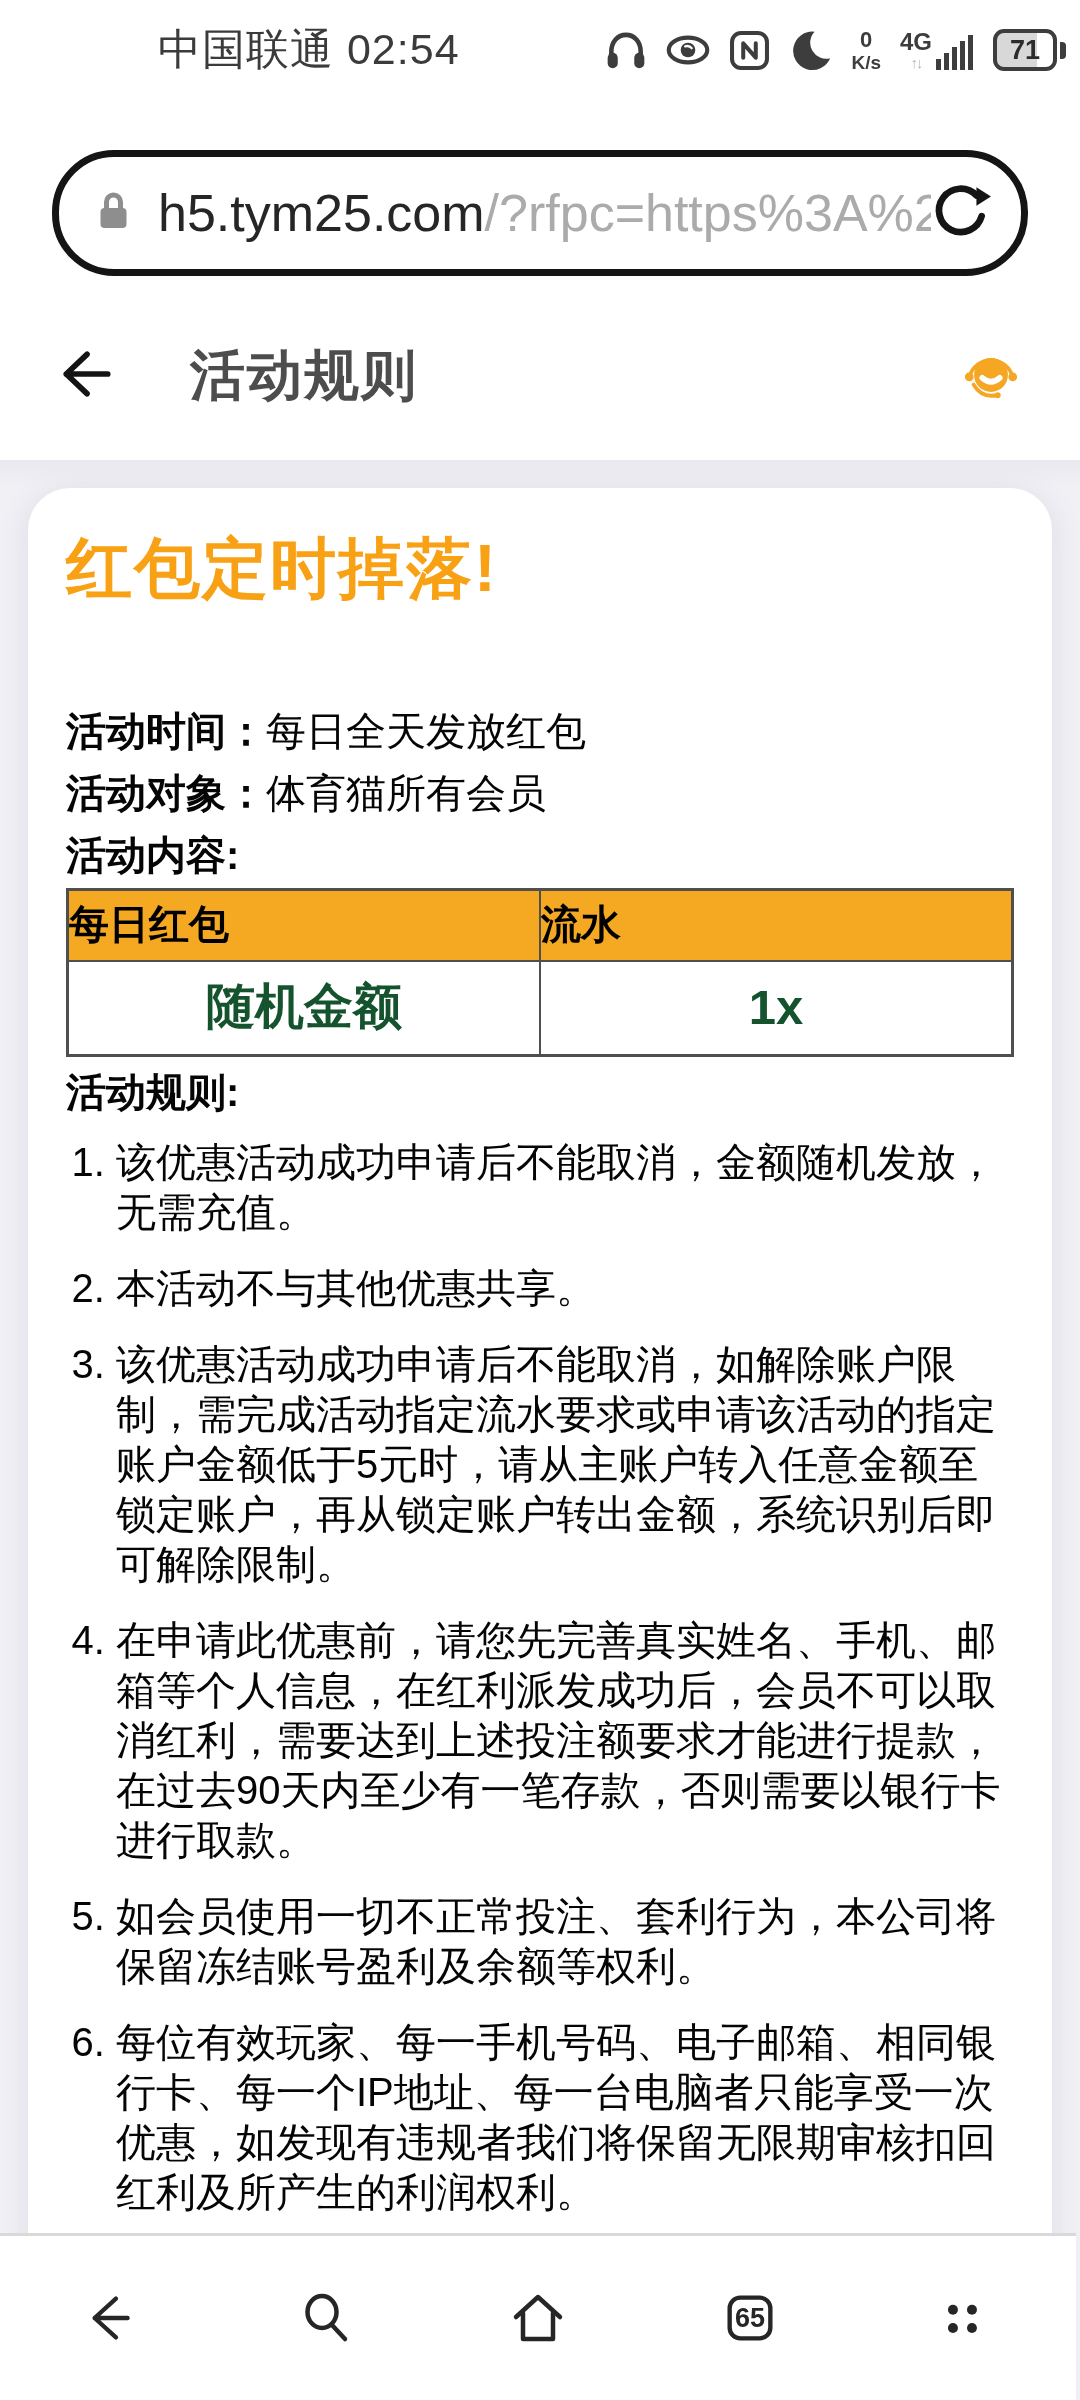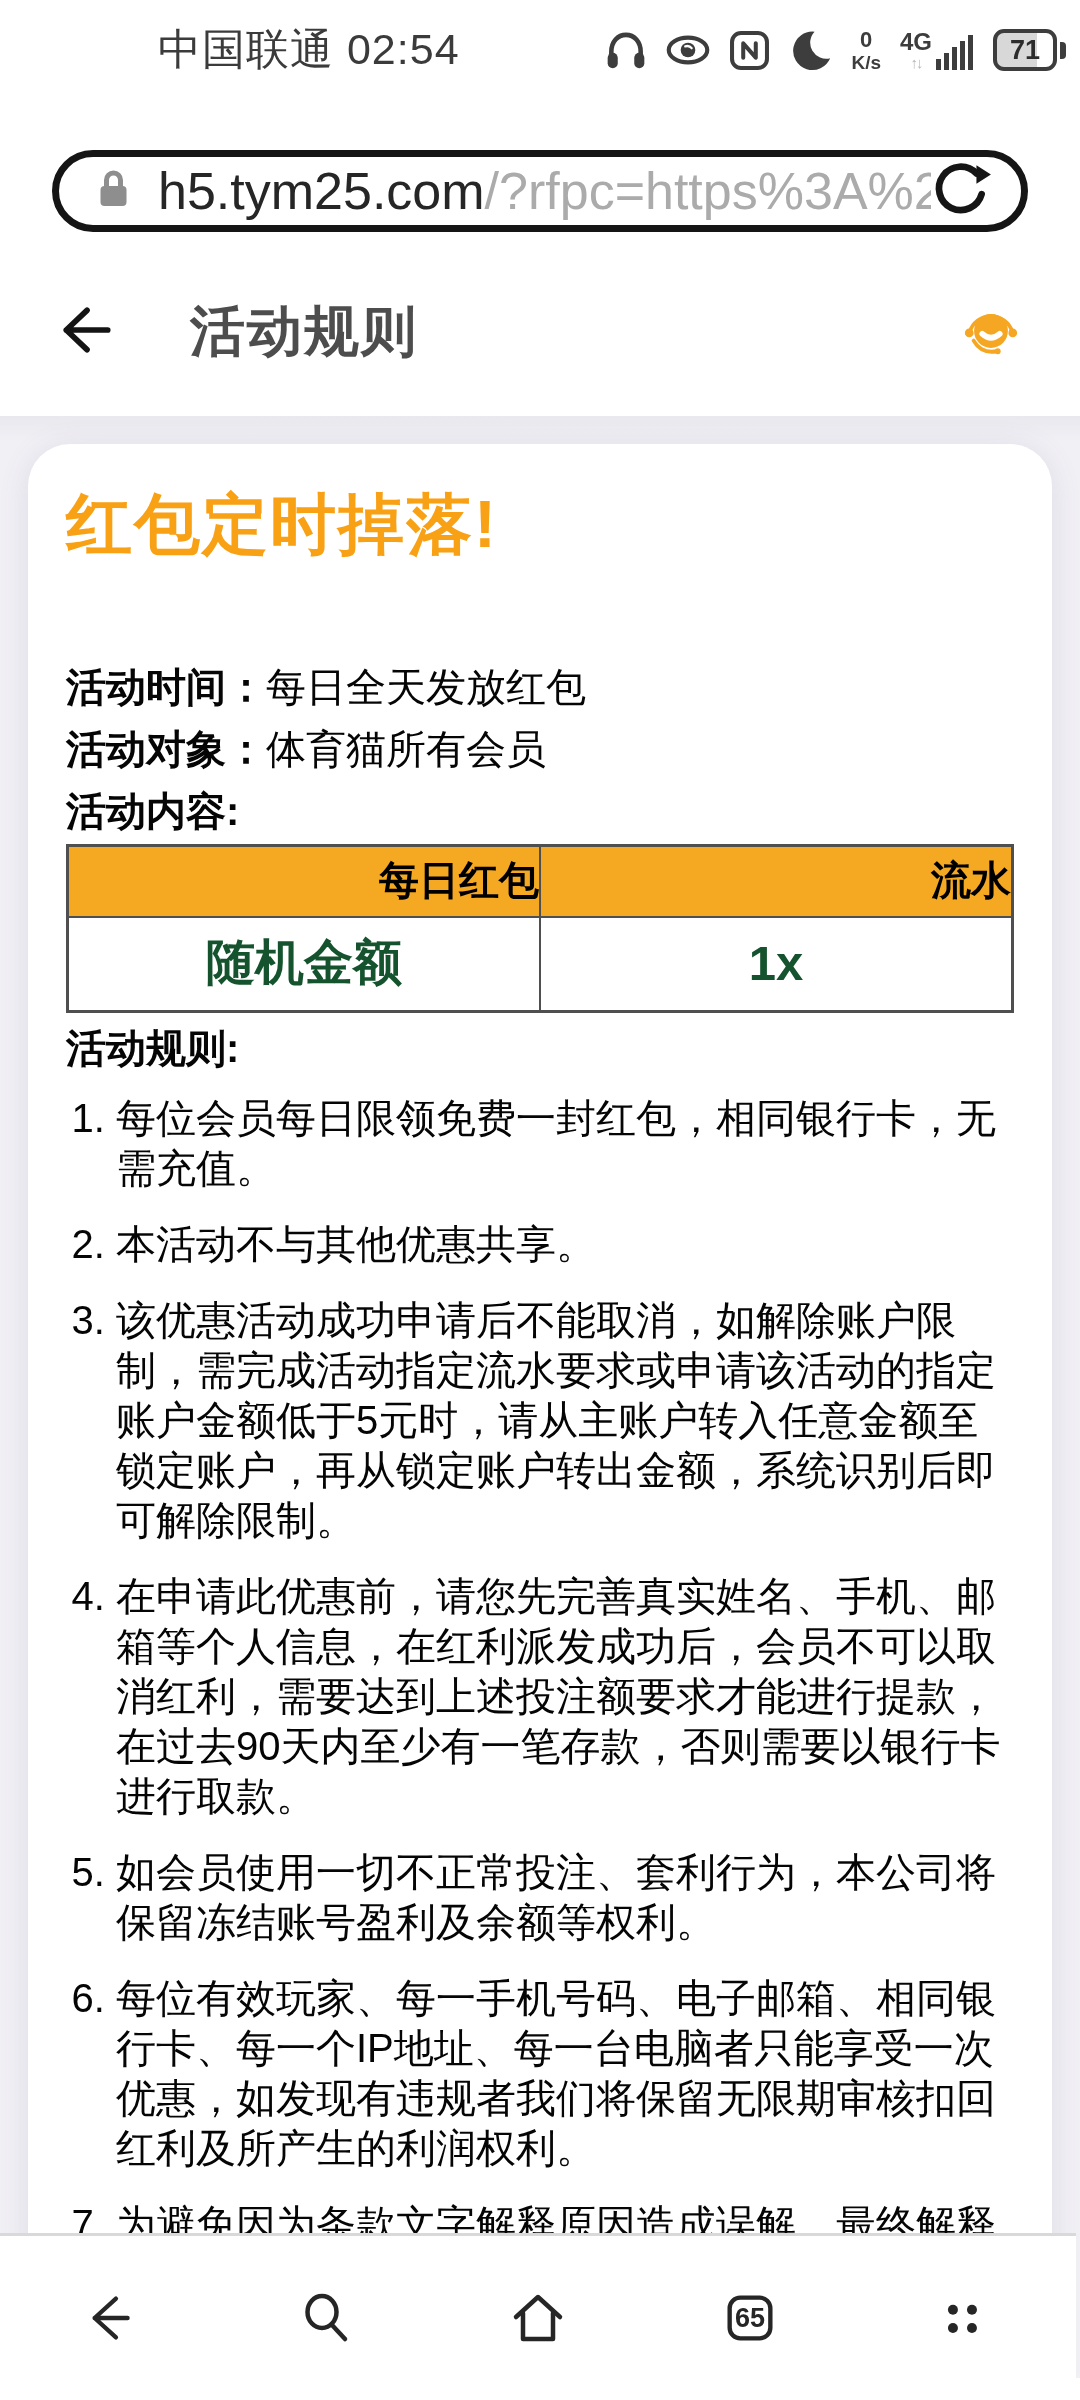--- a/index.html
+++ b/index.html
@@ -21,42 +21,42 @@
   .net-arrows { font-size:15px; color:#b9b9b9; letter-spacing:-2px; margin-top:1px; }
   .battery { display:flex; align-items:center; }
   .battery-body { width:64px; height:42px; border:4px solid #3d3d3d; border-radius:11px;
     display:flex; align-items:center; justify-content:center;
     background:linear-gradient(to right,#d8d8d8 71%,#ffffff 71%); }
   .battery-body span { font-size:27px; font-weight:600; color:#2c2c2c; }
   .battery-tip { width:6px; height:17px; background:#3d3d3d; border-radius:0 4px 4px 0; margin-left:3px; }
 
   
   .url-section { background:#fff; padding:60px 52px 26px; }
-  .url-pill { height:82px; border:7px solid #151515; border-radius:62px;
+  .url-pill { height:126px; border:7px solid #151515; border-radius:62px;
     display:flex; align-items:center; padding:0 28px 0 36px; background:#fff; }
   .url-text { flex:1; font-size:52px; margin-left:26px; white-space:nowrap; overflow:hidden; }
   .url-domain { color:#262626; }
   .url-path { color:#ababab; }
 
   
   .page-header { background:#fff; height:158px; display:flex; align-items:center; padding:0 60px 10px 58px;gap:36px; }
   .header-title { font-size:55px; font-weight:700; color:#4d4d4d; margin-left:38px; flex:1; letter-spacing:2px; }
 
   
   .page-bg { background:linear-gradient(#e9e8ee,#f1f0f5 26px); height:1962px;
     padding:28px 28px 0; overflow:hidden; }
   .card { background:#fff; border-radius:42px 42px 0 0; min-height:100%;
     padding:36px 38px 40px; box-shadow:0 4px 30px rgba(110,100,140,0.14); }
   .promo-title { font-size:66px; font-weight:800; color:#F9A115; letter-spacing:2px; margin:0 0 92px; }
   .info-p { font-size:40px; color:#050505; line-height:50px; margin:0 0 12px; }
   .lbl { font-weight:700; }
   .section-label { font-size:40px; font-weight:700; color:#050505; line-height:50px; margin:10px 0 8px; }
   table.promo-table { width:100%; border-collapse:collapse; border:3px solid #4f4f4f; table-layout:fixed; }
   .promo-table th { background:#F5A821; color:#000; font-size:40px; font-weight:700;
-    padding:6px 0 8px; border:2px solid #4f4f4f; text-align:right; }
+    padding:6px 0 8px; border:2px solid #4f4f4f; text-align:left; }
   .promo-table td { font-size:49px; color:#14532d; padding:12px 0 14px;
     border:2px solid #4f4f4f; text-align:center; background:#fff;font-weight:bold; }
   ol.rules { margin:20px 0 0; padding-left:50px; }
   ol.rules li { font-size:40px; color:#050505; line-height:50px; margin-bottom:26px; }
 
   
   .bottom-nav { position:absolute; left:0; right:4px; bottom:0; height:167px; background:#fff;
     border-top:3px solid #d9d9d9; display:flex; align-items:center; justify-content:space-between;
     padding:0 78px; z-index:20; color:#262626; }
   .nav-btn { display:flex; align-items:center; justify-content:center; width:72px; height:72px; }
@@ -182,21 +182,21 @@
         <tr>
           <td>随机金额</td>
           <td>1x</td>
         </tr>
       </tbody>
     </table>
 
     <div class="section-label">活动规则:</div>
 
     <ol class="rules">
-      <li>每位会员每日限领免费一封红包，相同银行卡，无需充值。</li>
+      <li>该优惠活动成功申请后不能取消，金额随机发放，无需充值。</li>
       <li>本活动不与其他优惠共享。</li>
       <li>该优惠活动成功申请后不能取消，如解除账户限制，需完成活动指定流水要求或申请该活动的指定账户金额低于5元时，请从主账户转入任意金额至锁定账户，再从锁定账户转出金额，系统识别后即可解除限制。</li>
       <li>在申请此优惠前，请您先完善真实姓名、手机、邮箱等个人信息，在红利派发成功后，会员不可以取消红利，需要达到上述投注额要求才能进行提款，在过去90天内至少有一笔存款，否则需要以银行卡进行取款。</li>
       <li>如会员使用一切不正常投注、套利行为，本公司将保留冻结账号盈利及余额等权利。</li>
       <li>每位有效玩家、每一手机号码、电子邮箱、相同银行卡、每一个IP地址、每一台电脑者只能享受一次优惠，如发现有违规者我们将保留无限期审核扣回红利及所产生的利润权利。</li>
       <li>为避免因为条款文字解释原因造成误解。最终解释权归体</li>
     </ol>
   </div>
 </div>
 

